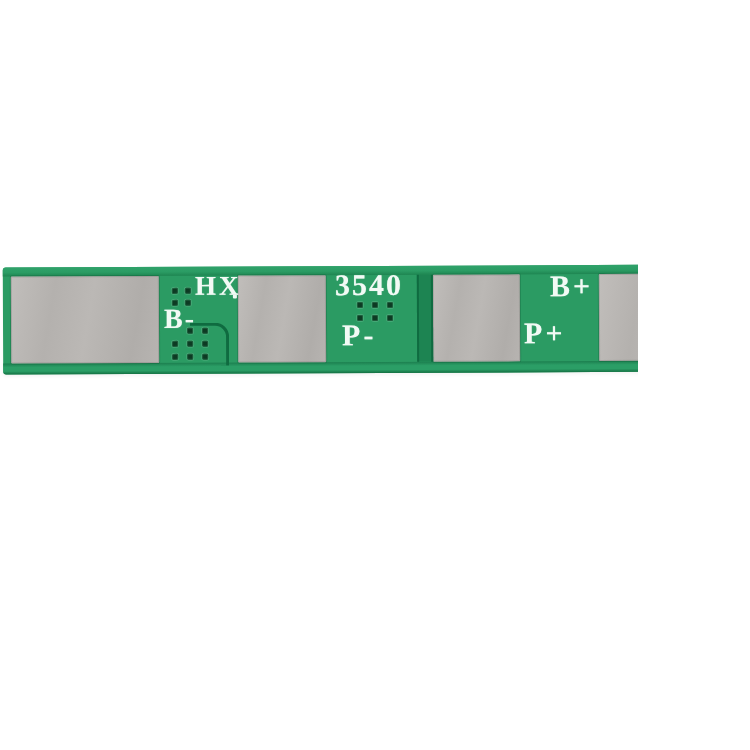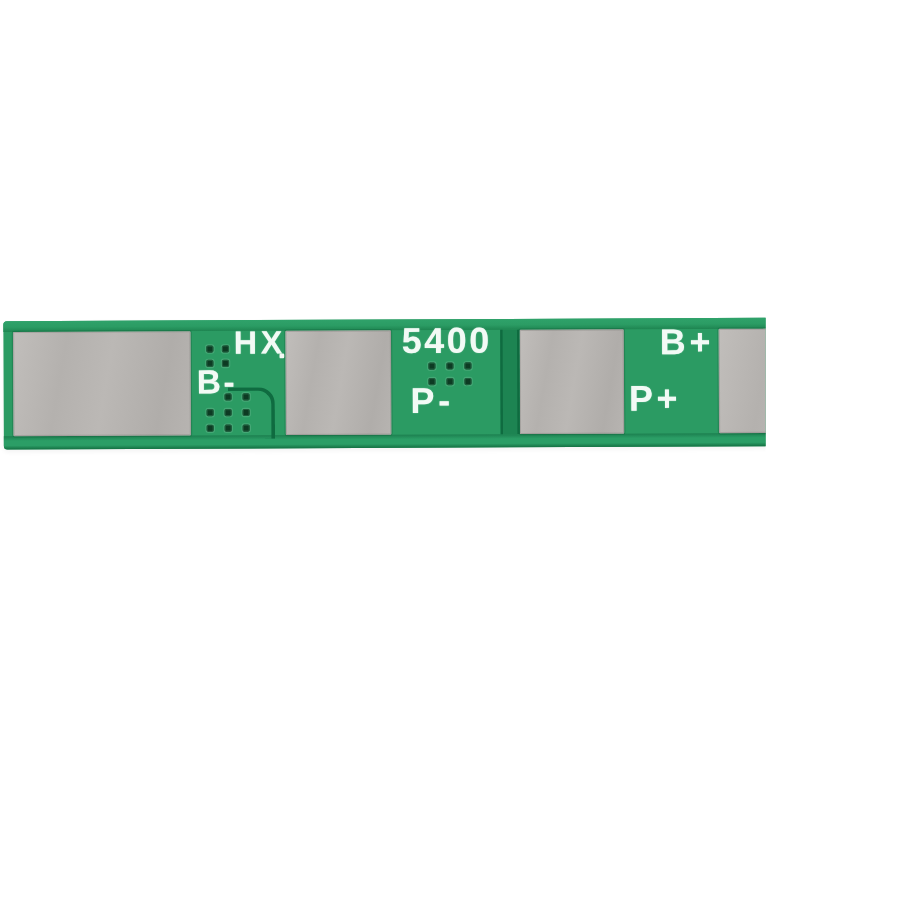--- a/index.html
+++ b/index.html
@@ -1,19 +1,19 @@
 <!DOCTYPE html>
 <html style="--board-green: #2b9b63; --board-edge-dark: #1c7f4f; --trace-dark: #0f6b40; --divider-green: #1d8452; --pad-silver: #b7b4b1; --via-dark: #0d3a23; --silkscreen: #f2faf5; --background: #ffffff;"><head>
 <meta charset="utf-8">
 <style>
   html,body{margin:0;padding:0;background:#fff;}
   .scene{
     position:relative;width:638px;height:750px;overflow:hidden;
     background:radial-gradient(ellipse 140% 120% at 50% 46%, #ffffff 70%, #fbfbfb 92%, #f5f5f5 100%);
-    font-family:Liberation Sans, sans-serif;
+    font-family:Liberation Serif, serif;
   }
   .board{
     position:absolute;left:3px;top:266px;width:744px;height:107px;
     background:var(--board-green,#2b9b63);
     border-radius:3px;
     transform:rotate(-0.25deg);
     box-shadow:0 2px 4px rgba(0,0,0,0.05);
   }
   .board-top-edge{
     position:absolute;left:0;top:0;width:100%;height:9px;
@@ -104,19 +104,19 @@
         <div class="via" style="left: 369px; top: 36px;"></div>
         <div class="via" style="left: 384px; top: 36px;"></div>
         <div class="via" style="left: 354px; top: 49px;"></div>
         <div class="via" style="left: 369px; top: 49px;"></div>
         <div class="via" style="left: 384px; top: 49px;"></div>
       </div>
 
     <div class="silk silk-hx">HX</div>
     <div class="hx-dot"></div>
     <div class="silk silk-bminus">B-</div>
-    <div class="silk silk-model">5400</div>
+    <div class="silk silk-model">3540</div>
     <div class="silk silk-pminus">P-</div>
     <div class="silk silk-bplus">B+</div>
     <div class="silk silk-pplus">P+</div>
 
   </div>
 </div>
 
 </body></html>

